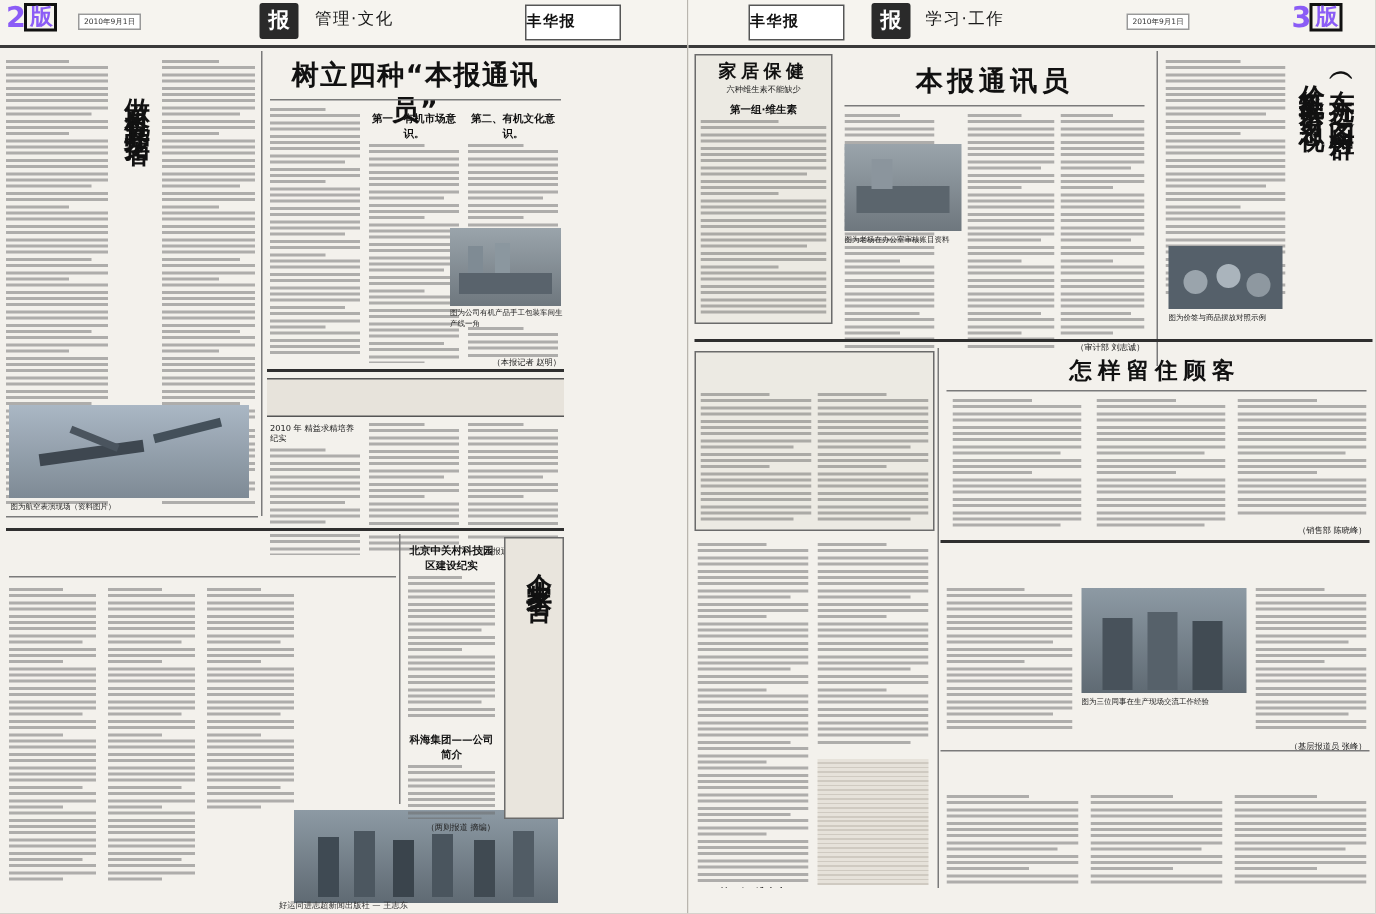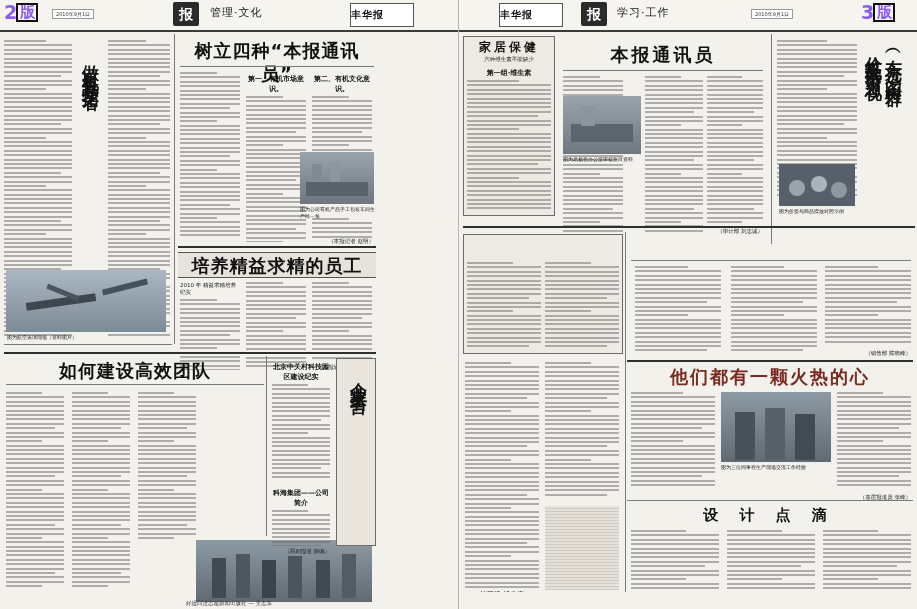--- a/index.html
+++ b/index.html
@@ -338,21 +338,20 @@
           <div class="ln"></div>
           <div class="ln"></div>
           <div class="ln"></div>
         </div>
       </div>
     <div class="byline" style="position:absolute;left:300px;top:238px;width:74px;">（本报记者 赵明）</div>
 
     <div class="rule-h rule-thick" style="left:178px;top:246px;width:198px;"></div>
 
     <div class="banner" style="left:178px;top:252px;width:198px;height:24px;"></div>
-    <div class="hl big" style="position:absolute;left:178px;top:255px;width:198px;">培养精益求精的员工</div>
 
     <div class="col" style="left:180px;top:282px;width:60px;height:88px;">
       <div style="font-size:5.5px;color:#222;margin-bottom:3px;">2010 年 精益求精培养纪实</div>
       <div class="lines" id="L7">
           <div class="ln s"></div>
           <div class="ln"></div>
           <div class="ln"></div>
           <div class="ln"></div>
           <div class="ln"></div>
           <div class="ln"></div>
@@ -412,21 +411,20 @@
           <div class="ln"></div>
           <div class="ln"></div>
           <div class="ln"></div>
           <div class="ln"></div>
         </div>
       </div>
     <div class="byline" style="position:absolute;left:300px;top:364px;width:74px;">（本报通讯员 张海军）</div>
 
     <div class="rule-h rule-thick" style="left:4px;top:352px;width:372px;"></div>
 
-    <div class="hl big" style="position:absolute;left:10px;top:360px;width:250px;">如何建设高效团队</div>
     <div class="rule-h" style="left:6px;top:384px;width:258px;"></div>
 
     <div class="col" style="left:6px;top:392px;width:58px;height:200px;">
         <div class="lines" id="L10">
           <div class="ln s"></div>
           <div class="ln"></div>
           <div class="ln"></div>
           <div class="ln"></div>
           <div class="ln"></div>
           <div class="ln"></div>
@@ -897,20 +895,21 @@
           <div class="ln"></div>
           <div class="ln"></div>
           <div class="ln"></div>
           <div class="ln"></div>
           <div class="ln"></div>
           <div class="ln"></div>
           <div class="ln m"></div>
         </div>
       </div>
 
+    <div class="hl" style="position:absolute;left:176px;top:238px;width:270px;letter-spacing:4px;">怎样留住顾客</div>
     <div class="rule-h" style="left:172px;top:260px;width:280px;"></div>
     <div class="col" style="left:176px;top:266px;width:86px;height:90px;">
         <div class="lines" id="R10">
           <div class="ln s"></div>
           <div class="ln"></div>
           <div class="ln"></div>
           <div class="ln"></div>
           <div class="ln"></div>
           <div class="ln"></div>
           <div class="ln"></div>
@@ -972,21 +971,20 @@
           <div class="ln"></div>
           <div class="ln"></div>
           <div class="ln"></div>
           <div class="ln"></div>
         </div>
       </div>
     <div class="byline" style="position:absolute;left:370px;top:350px;width:82px;">（销售部 陈晓峰）</div>
 
     <div class="rule-h rule-thick" style="left:168px;top:360px;width:286px;"></div>
 
-    <div class="hl big" style="position:absolute;left:170px;top:366px;width:282px;letter-spacing:2px;color:#7a2a1e;">他们都有一颗火热的心</div>
     <div class="col" style="left:172px;top:392px;width:84px;height:100px;">
         <div class="lines" id="R13">
           <div class="ln s"></div>
           <div class="ln"></div>
           <div class="ln"></div>
           <div class="ln"></div>
           <div class="ln"></div>
           <div class="ln"></div>
           <div class="ln"></div>
           <div class="ln"></div>
@@ -1129,21 +1127,20 @@
           <div class="ln"></div>
           <div class="ln"></div>
           <div class="ln"></div>
           <div class="ln"></div>
           <div class="ln m"></div>
         </div>
       </div>
     <div class="gradbox" style="left:86px;top:506px;width:74px;height:84px;"></div>
 
     <div class="rule-h" style="left:168px;top:500px;width:286px;"></div>
-    <div class="hl" style="position:absolute;left:200px;top:506px;width:220px;letter-spacing:8px;">设 计 点 滴</div>
     <div class="col" style="left:172px;top:530px;width:88px;height:62px;">
         <div class="lines" id="R18">
           <div class="ln s"></div>
           <div class="ln"></div>
           <div class="ln"></div>
           <div class="ln"></div>
           <div class="ln"></div>
           <div class="ln"></div>
           <div class="ln"></div>
           <div class="ln"></div>

